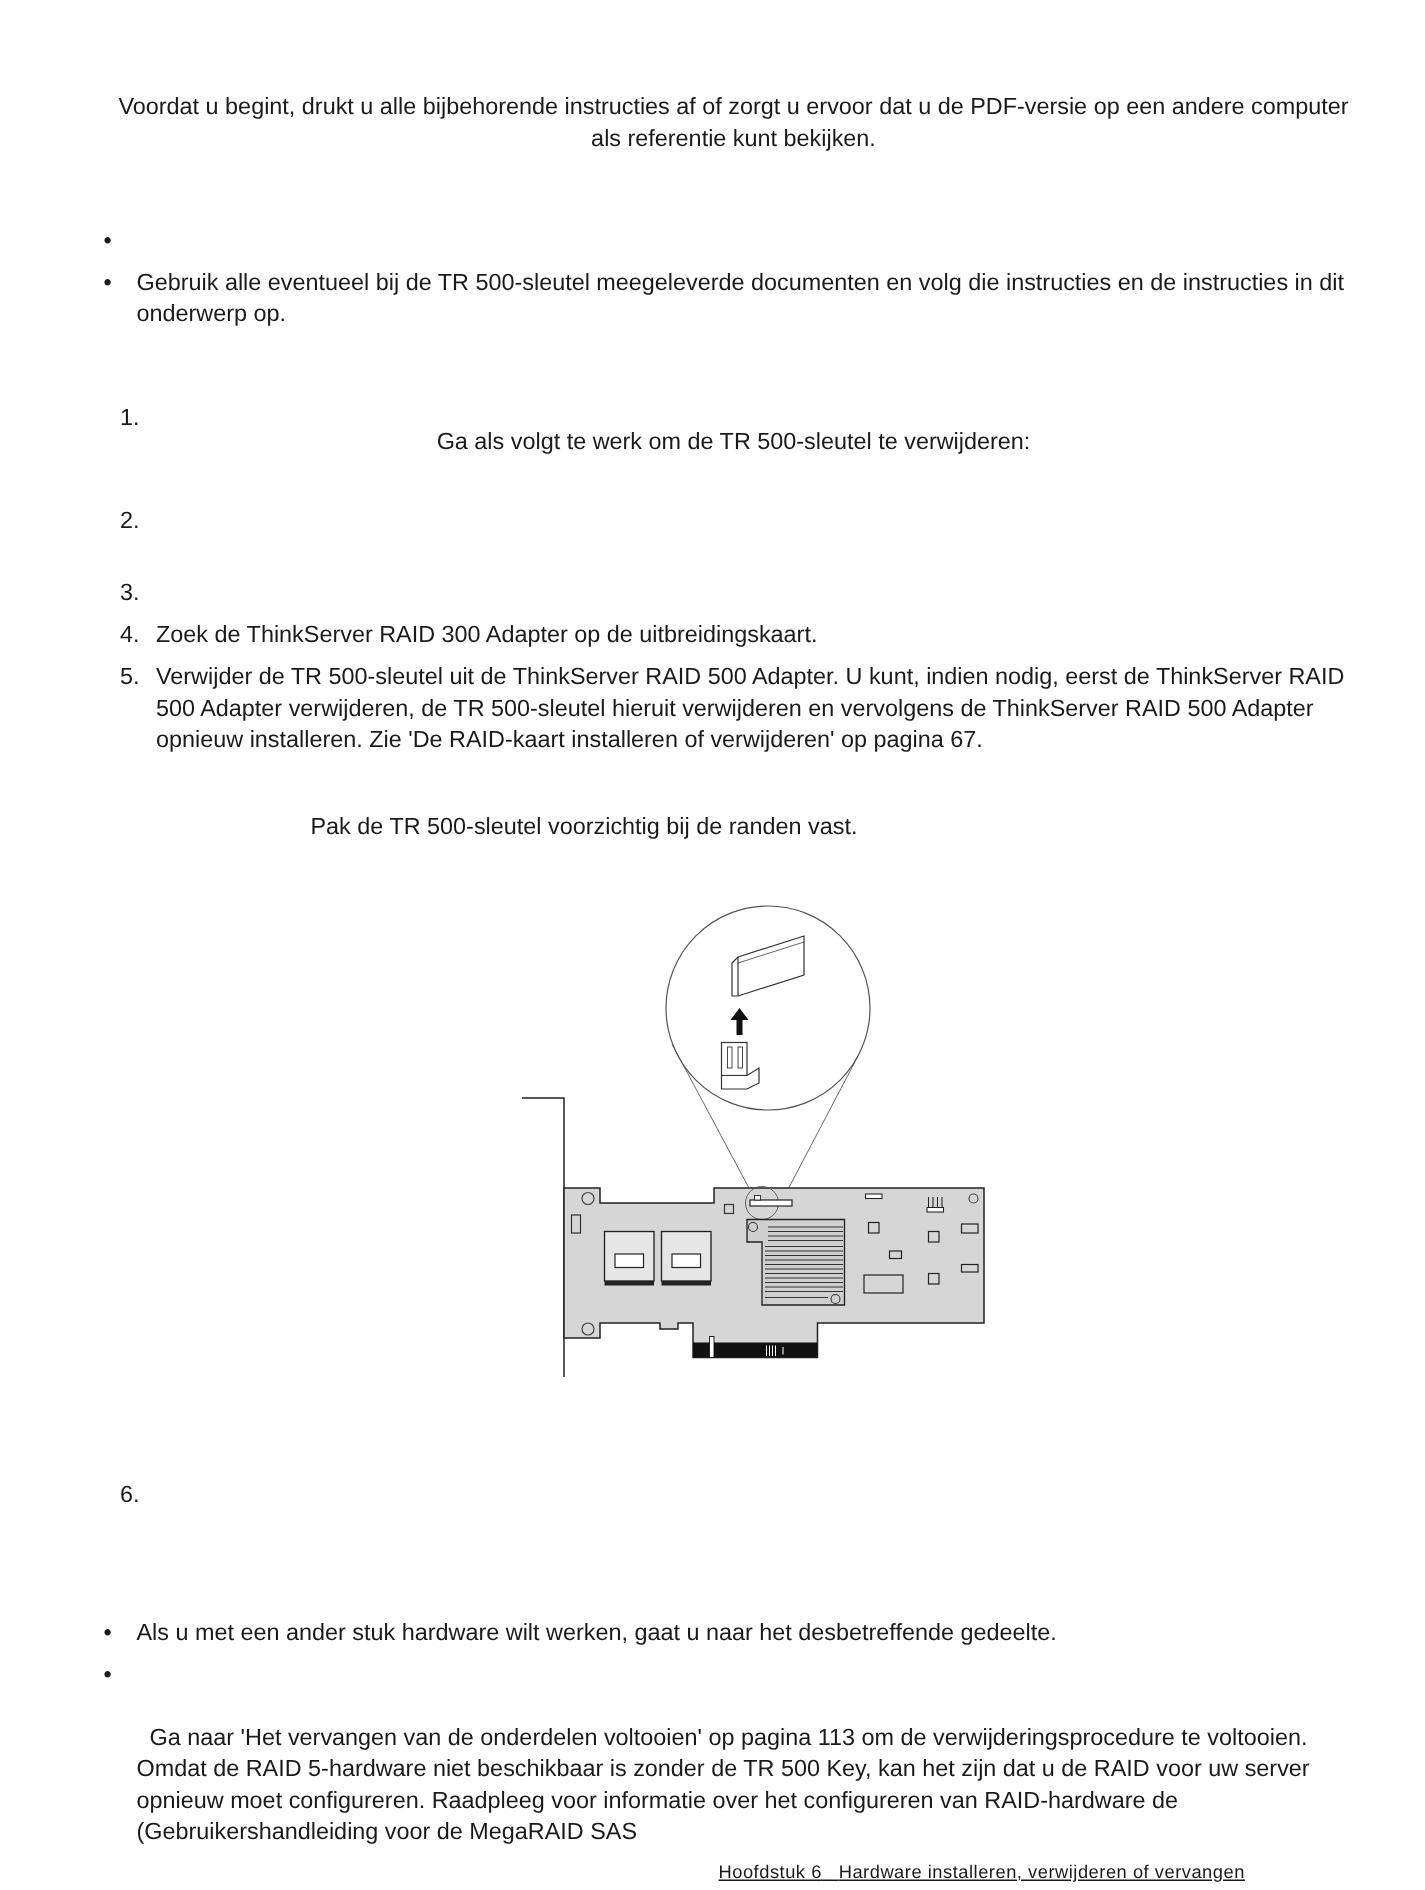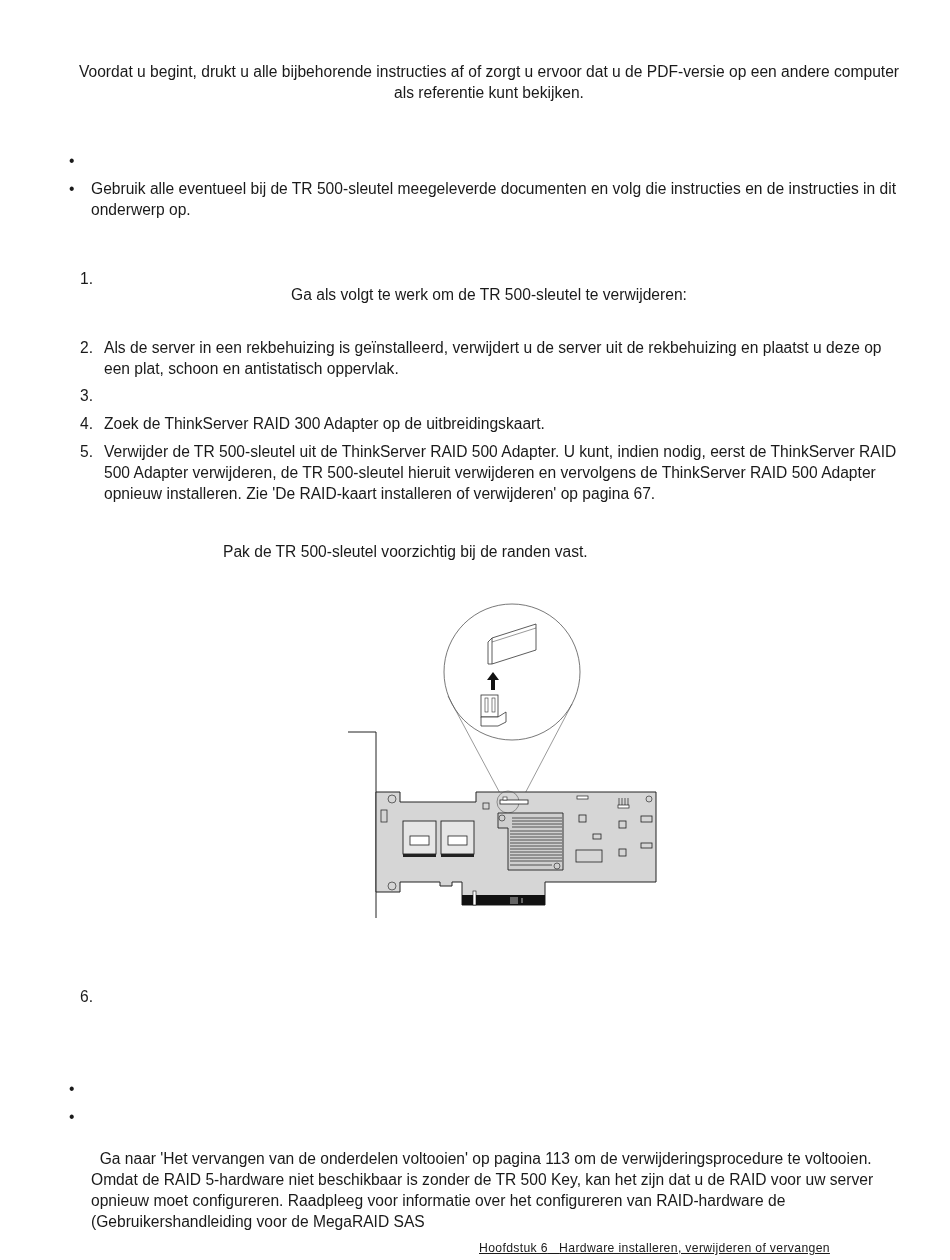--- a/index.html
+++ b/index.html
@@ -6,21 +6,21 @@
   body {
     width: 950px; height: 1260px; position: relative; overflow: hidden;
     font-family: "Liberation Sans", sans-serif; color: #1a1a1a;
     font-size: 15.6px; line-height: 21px;
   }
   .para { position: absolute; left: 69px; width: 840px; margin: 0; text-align: center; }
   .bullet { position: absolute; left: 69px; width: 840px; padding-left: 22px; box-sizing: border-box; }
   .bullet .dot { position: absolute; left: 0; top: 0; }
   .step { position: absolute; left: 80px; width: 830px; padding-left: 24px; box-sizing: border-box; }
   .step .num { position: absolute; left: 0; top: 0; }
-  .note { position: absolute; left: 223px; width: 700px; }
+  .note { position: absolute; left: 207px; width: 700px; }
   .footer { position: absolute; left: 479px; top: 1238px; font-size: 12.2px; letter-spacing: 0.35px; white-space: pre; text-decoration: underline; }
   .figure { position: absolute; left: 340px; top: 600px; width: 330px; height: 330px; }
 </style>
 </head>
 <body>
 
 <p class="para" style="top:61px;">Voordat u begint, drukt u alle bijbehorende instructies af of zorgt u ervoor dat u de PDF-versie op een andere computer als referentie kunt bekijken.</p>
 
 <div class="bullet" style="top:150px;">
   <span class="dot">•</span>
@@ -30,21 +30,20 @@
   <span>Gebruik alle eventueel bij de TR 500-sleutel meegeleverde documenten en volg die instructies en de instructies in dit onderwerp op.</span>
 </div>
 
 <p class="para" style="top:240px;margin-top:44px;">Ga als volgt te werk om de TR 500-sleutel te verwijderen:</p>
 
 <div class="step" style="top:268px;">
   <span class="num">1.</span>
 </div>
 <div class="step" style="top:337px;">
   <span class="num">2.</span>
-  <span>Als de server in een rekbehuizing is geïnstalleerd, verwijdert u de server uit de rekbehuizing en plaatst u deze op een plat, schoon en antistatisch oppervlak.</span>
 </div>
 <div class="step" style="top:385px;">
   <span class="num">3.</span>
 </div>
 <div class="step" style="top:413px;">
   <span class="num">4.</span>
   <span>Zoek de ThinkServer RAID 300 Adapter op de uitbreidingskaart.</span>
 </div>
 <div class="step" style="top:441px;">
   <span class="num">5.</span>
@@ -140,19 +139,20 @@
       </g>
   </svg>
 </div>
 
 <div class="step" style="top:986px;">
   <span class="num">6.</span>
 </div>
 
 <div class="bullet" style="top:1078px;">
   <span class="dot">•</span>
+  <span>Als u met een ander stuk hardware wilt werken, gaat u naar het desbetreffende gedeelte.</span>
 </div>
 <div class="bullet" style="top:1106px; white-space: pre-wrap;">
   <span class="dot">•</span>
   <span>Ga naar 'Het vervangen van de onderdelen voltooien' op pagina 113 om de verwijderingsprocedure te voltooien. Omdat de RAID 5-hardware niet beschikbaar is zonder de TR 500 Key, kan het zijn dat u de RAID voor uw server opnieuw moet configureren. Raadpleeg voor informatie over het configureren van RAID-hardware de                                                    (Gebruikershandleiding voor de MegaRAID SAS</span>
 </div>
 
 <div class="footer"><span>Hoofdstuk 6</span>   <span>Hardware installeren, verwijderen of vervangen</span></div>
 
 </body></html>

